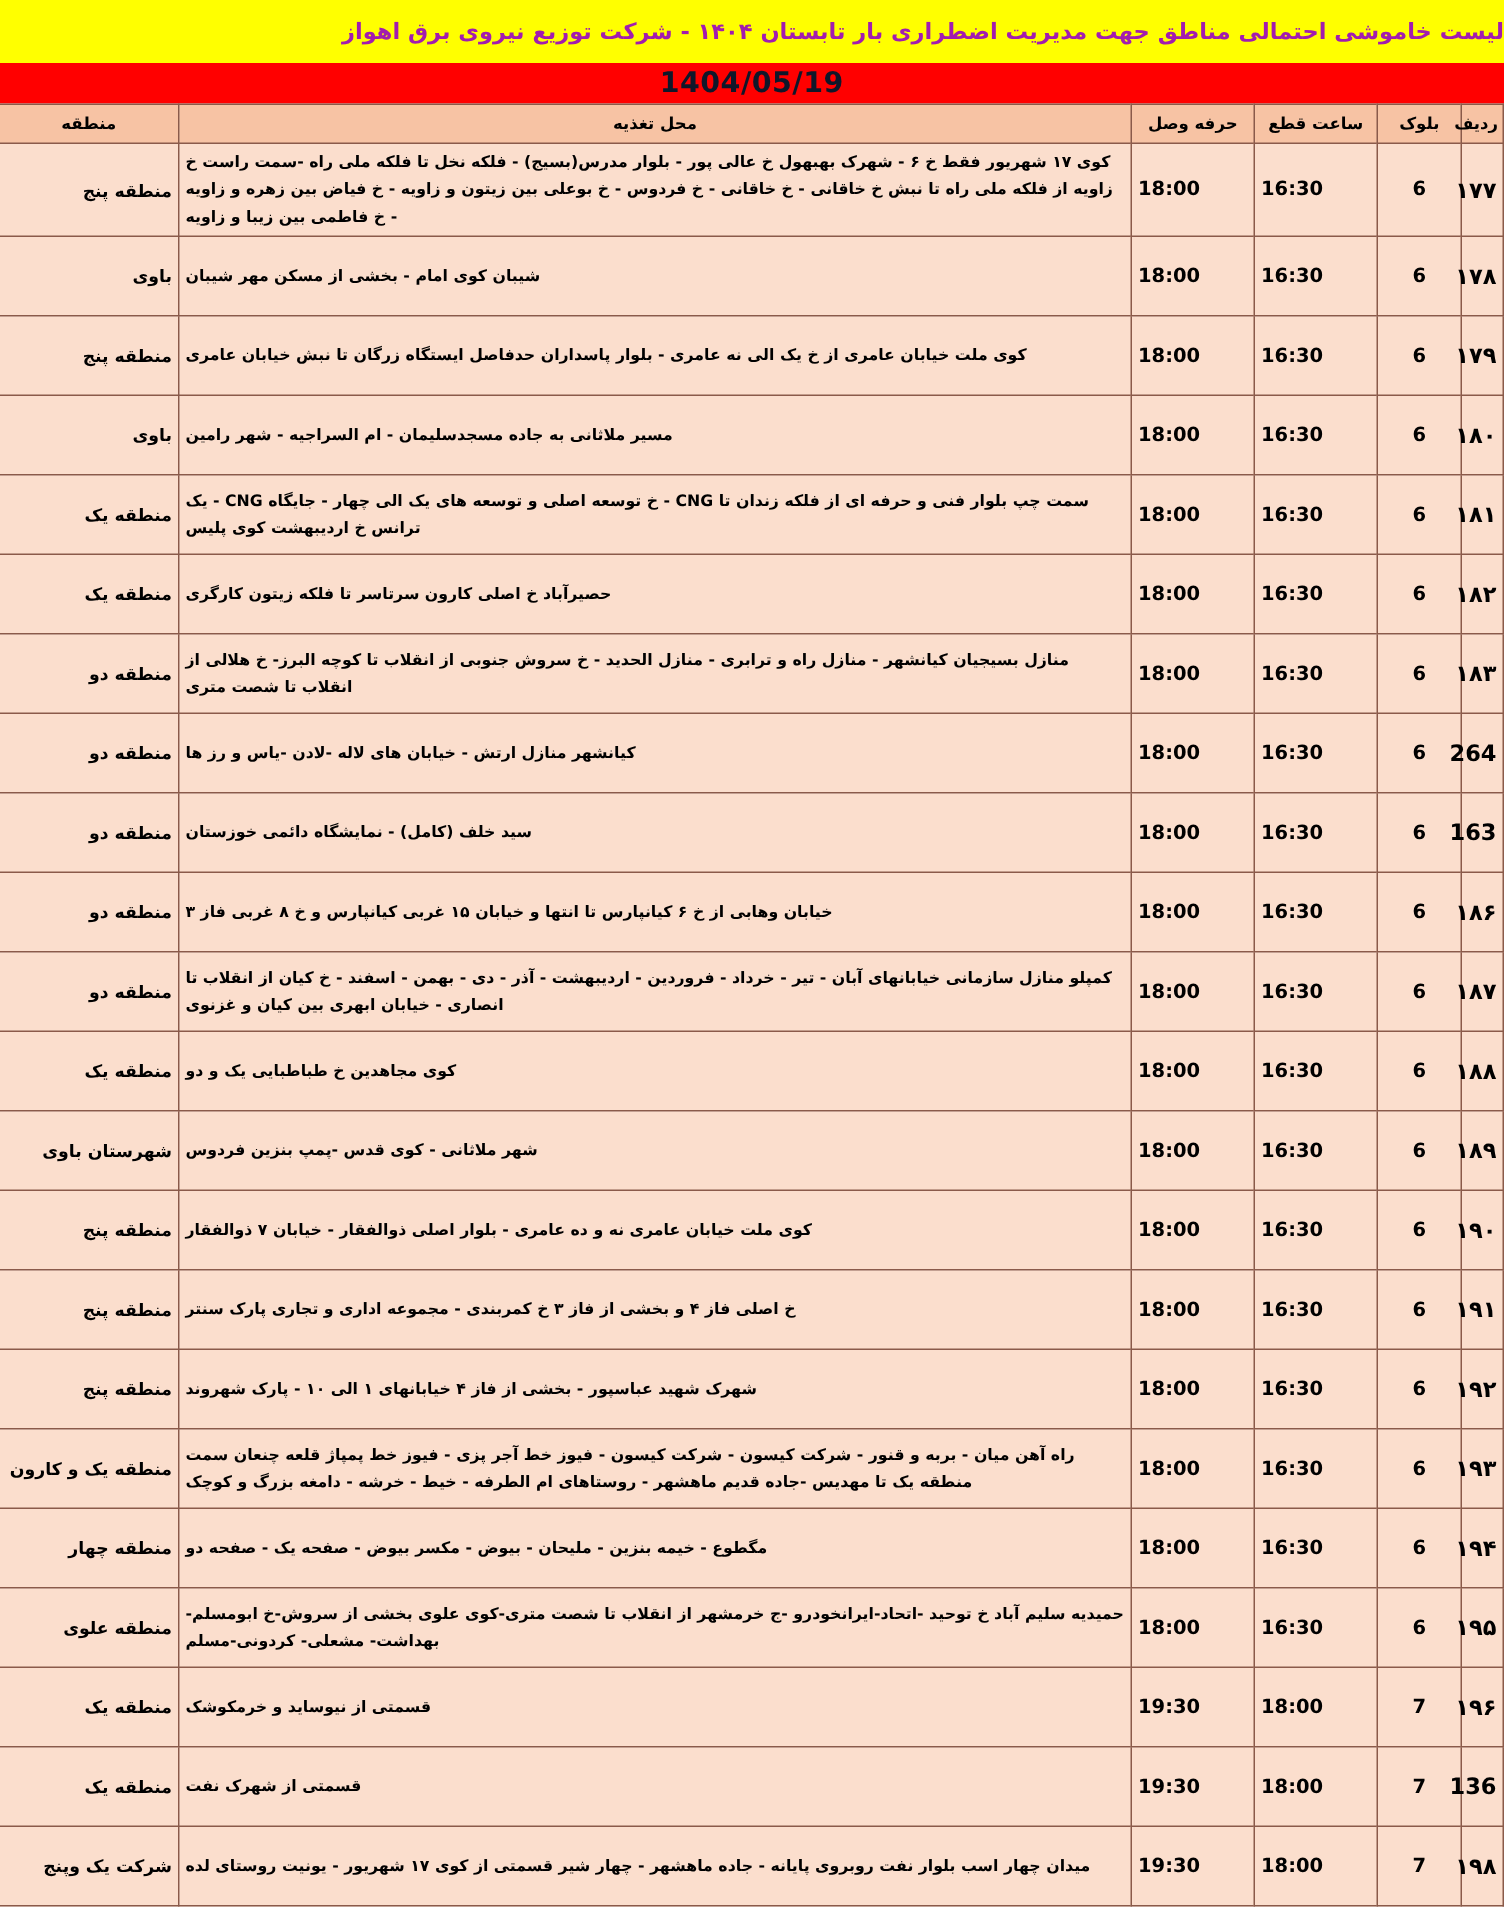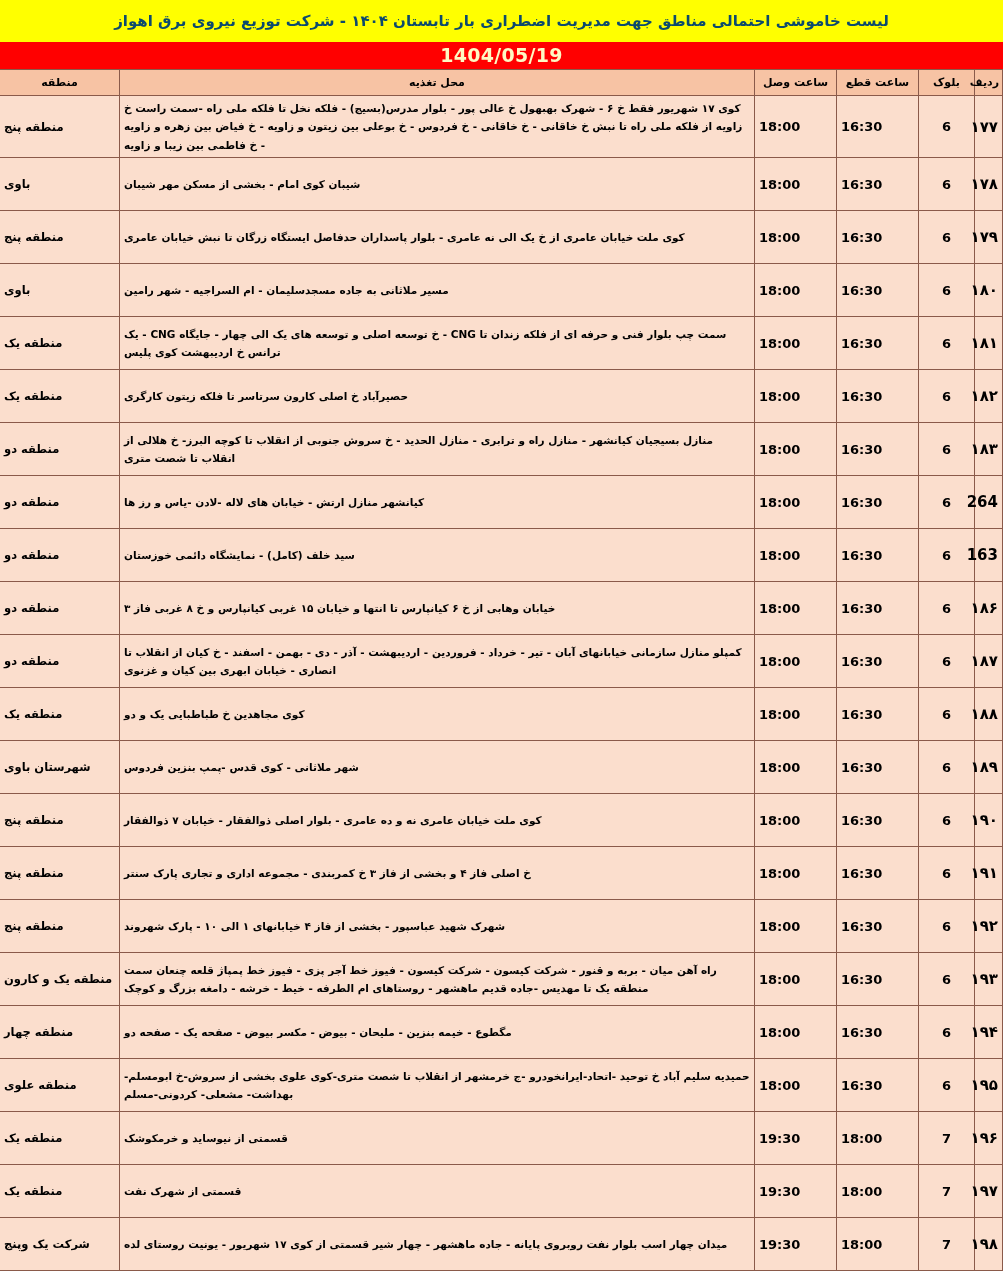--- a/index.html
+++ b/index.html
@@ -12,33 +12,32 @@
   #page {
     width: 1003px;
     min-height: 1280px;
     margin: 0;
     background: #ffffff;
     position: relative;
   }
   
   .title-banner {
     background: #ffff00;
-    color: #0c4a6e;
-    text-align: center;
+    color: #a21caf;
     font-size: 15px;
     font-weight: bold;
     height: 42px;
     line-height: 42px;
     white-space: nowrap;
     overflow: hidden;
     direction: rtl;
   }
   .date-banner {
     background: #ff0000;
-    color: #fef9c3;
+    color: #0f172a;
     text-align: center;
     font-size: 19px;
     font-weight: bold;
     height: 27px;
     line-height: 27px;
     direction: ltr;
     letter-spacing: 0.3px;
   }
   
   table.outage {
@@ -87,21 +86,21 @@
     direction: ltr;
   }
   td.addr {
     text-align: left;
     font-size: 10.5px;
     font-weight: bold;
     line-height: 1.75;
     padding: 6px 10px;
   }
   td.region {
-    text-align: left;
+    text-align: right;
     font-size: 11.5px;
     font-weight: bold;
   }
   tr.data-row { height: 53px; }
 </style>
 </head>
 <body>
 
 <div id="page">
 
@@ -116,21 +115,21 @@
       <col class="c-off">
       <col class="c-on">
       <col class="c-addr">
       <col class="c-region">
     </colgroup>
     <thead>
       <tr>
         <th>ردیف</th>
         <th>بلوک</th>
         <th>ساعت قطع</th>
-        <th>ساعت وصل</th>
+        <th>حرفه وصل</th>
         <th>محل تغذیه</th>
         <th>منطقه</th>
       </tr>
     </thead>
     <tbody id="table-body">
         <tr class="data-row">
           <td class="radif">۱۷۷</td>
           <td class="block">6</td>
           <td class="time">16:30</td>
           <td class="time">18:00</td>
@@ -283,21 +282,21 @@
         </tr>
         <tr class="data-row">
           <td class="radif">۱۹۶</td>
           <td class="block">7</td>
           <td class="time">18:00</td>
           <td class="time">19:30</td>
           <td class="addr">قسمتی از نیوساید و خرمکوشک</td>
           <td class="region">منطقه یک</td>
         </tr>
         <tr class="data-row">
-          <td class="radif">۱۹۷</td>
+          <td class="radif">136</td>
           <td class="block">7</td>
           <td class="time">18:00</td>
           <td class="time">19:30</td>
           <td class="addr">قسمتی از شهرک نفت</td>
           <td class="region">منطقه یک</td>
         </tr>
         <tr class="data-row">
           <td class="radif">۱۹۸</td>
           <td class="block">7</td>
           <td class="time">18:00</td>

